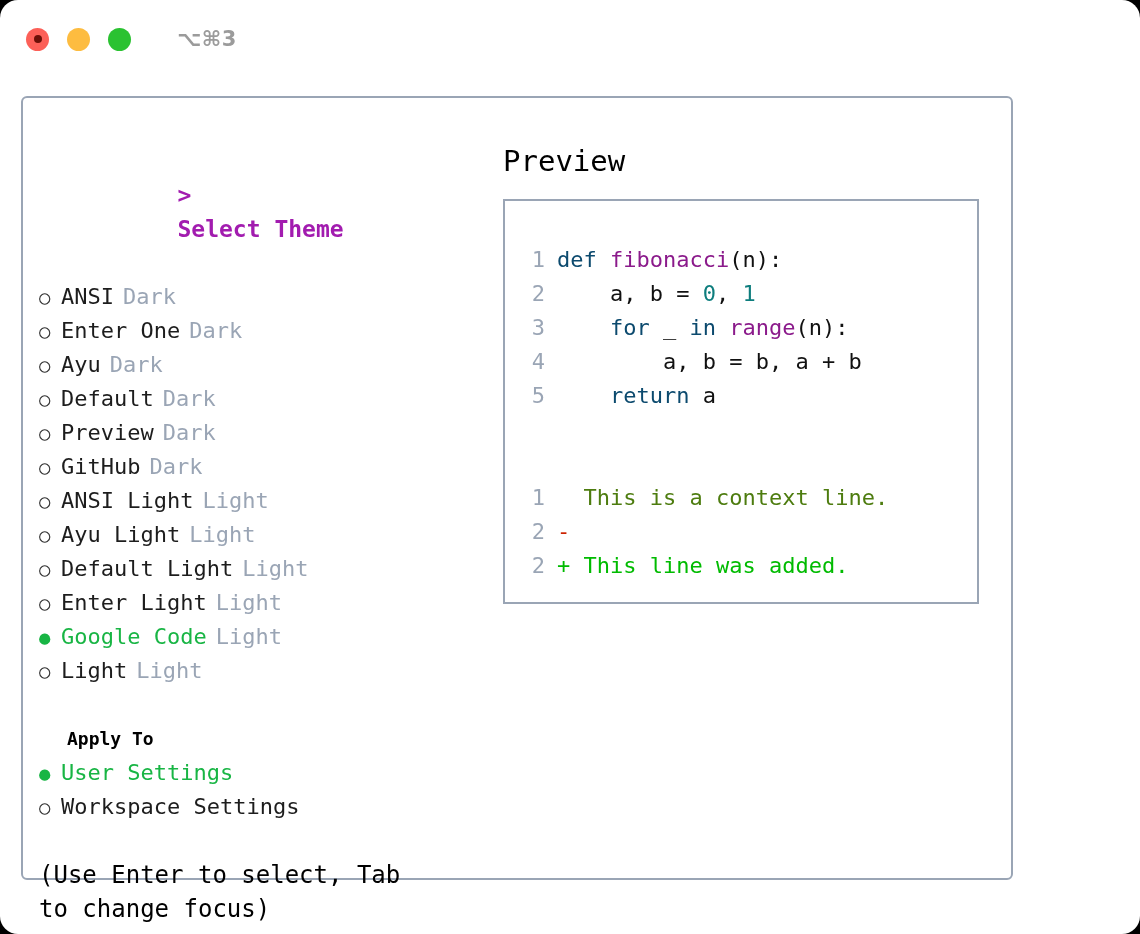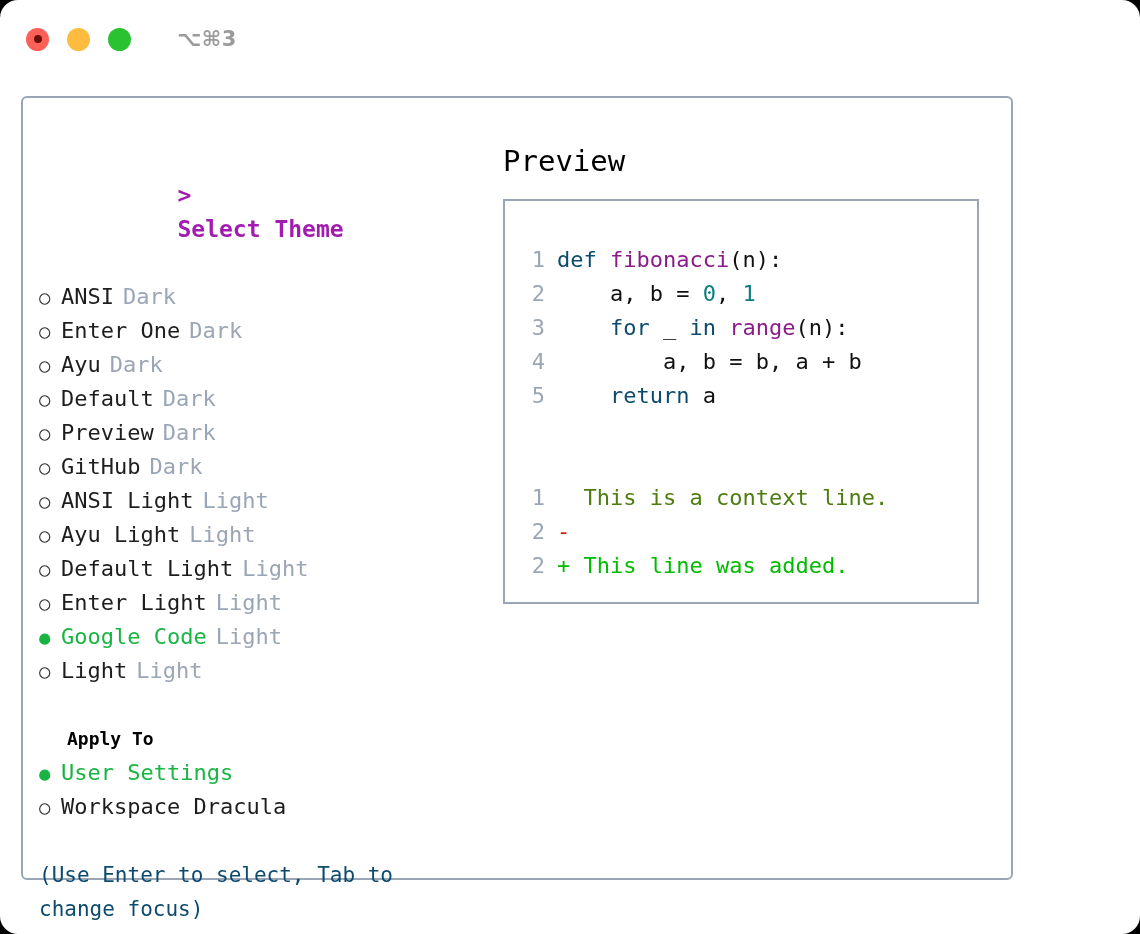--- a/index.html
+++ b/index.html
@@ -134,22 +134,22 @@
     font-size: 18px;
     font-weight: bold;
     color: #000000;
     line-height: 34px;
     padding-left: 28px;
     white-space: pre;
   }
 
   .hint {
     margin-top: 34px;
-    color: #0c4a6e;
-    font-size: 21px;
+    color: #000000;
+    font-size: 24px;
     line-height: 34px;
     width: 400px;
   }
 
   
   .right-col {
     position: absolute;
     left: 480px;
     top: 46px;
     width: 490px;
@@ -302,21 +302,21 @@
 
         <div class="group-title">Apply To</div>
 
         <div>
           <div class="opt-row">
             <span class="marker sel">●</span>
             <span class="opt-label active">User Settings</span>
           </div>
           <div class="opt-row">
             <span class="marker unsel">○</span>
-            <span class="opt-label">Workspace Dracula</span>
+            <span class="opt-label">Workspace Settings</span>
           </div>
         </div>
 
         <div class="hint">(Use Enter to select, Tab to change focus)</div>
 
       </div>
 
       <div class="right-col">
         <div class="preview-title">Preview</div>
 

